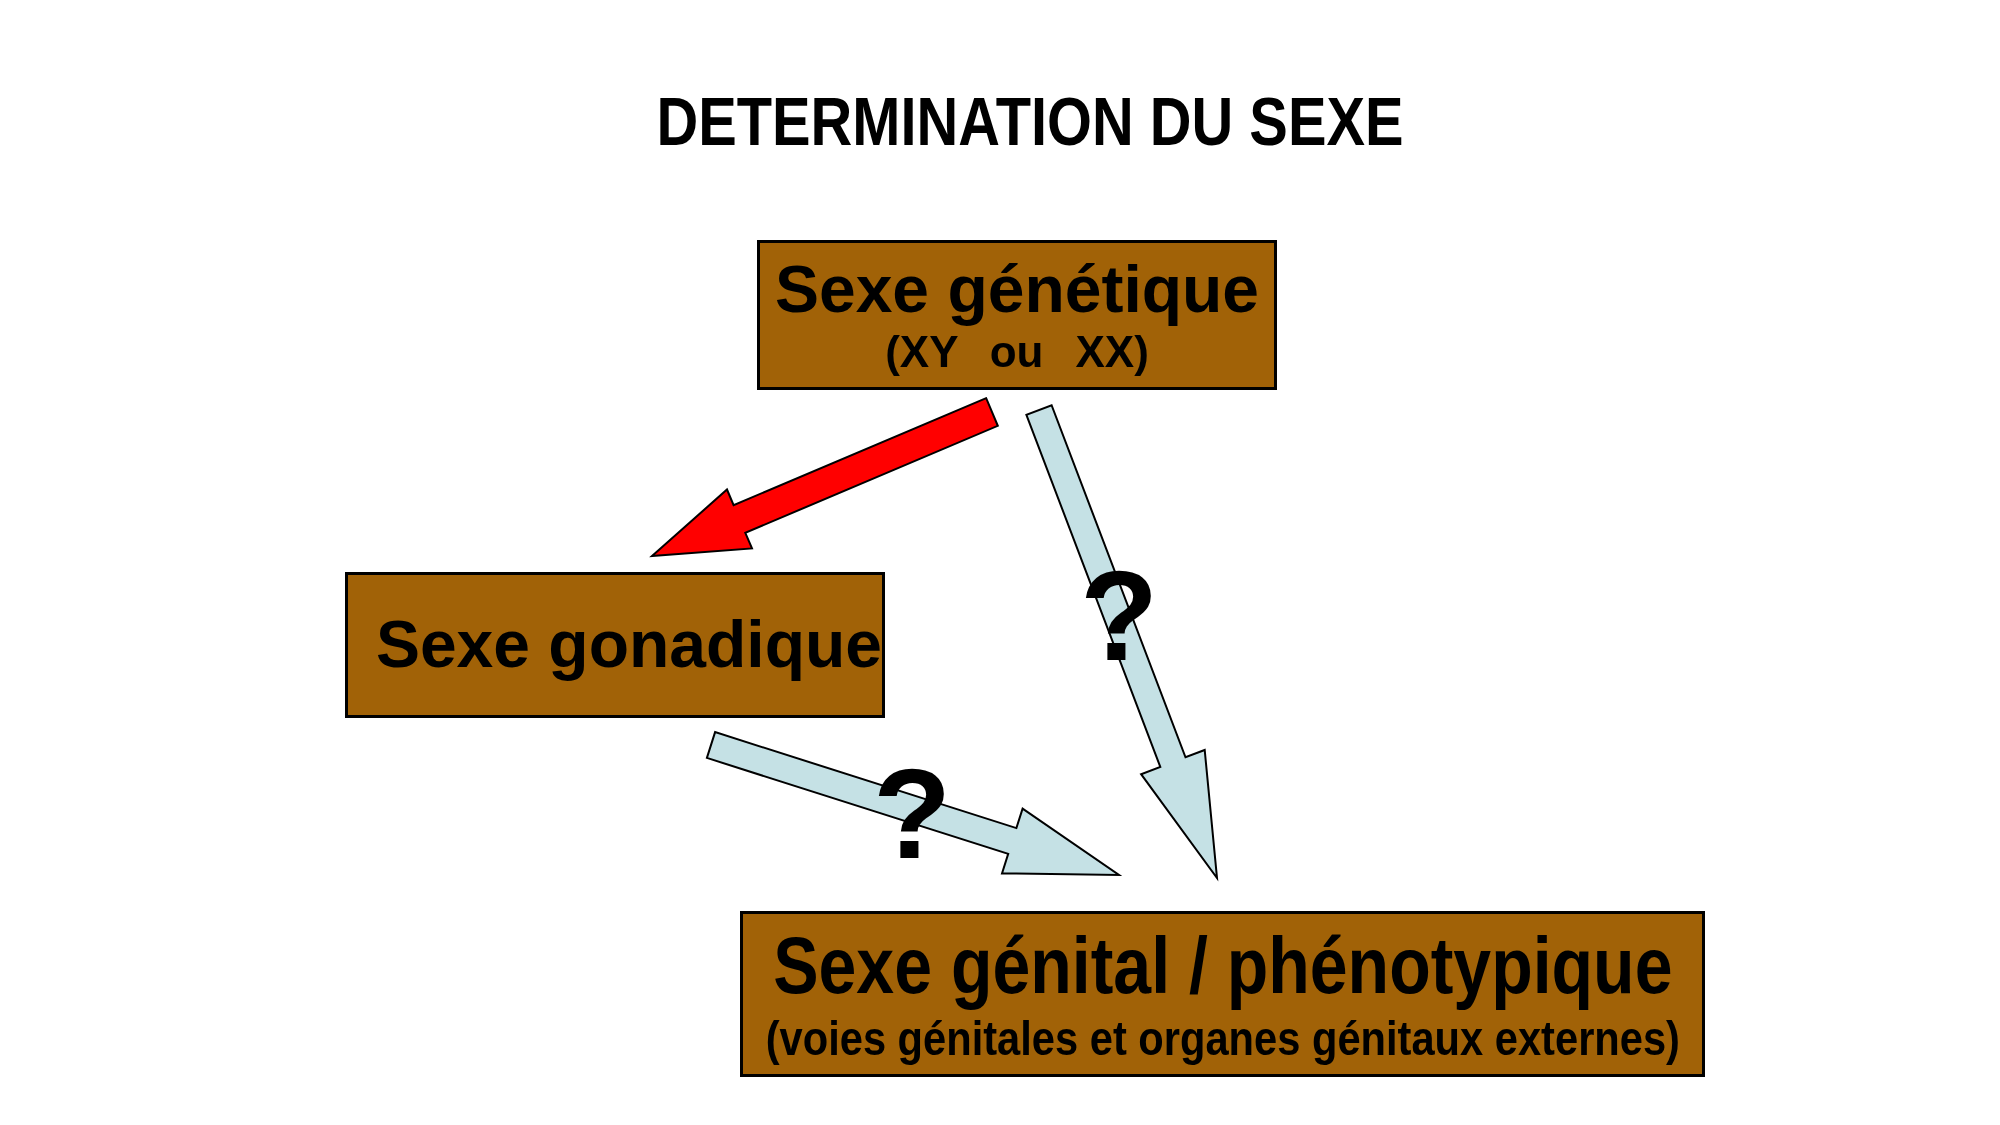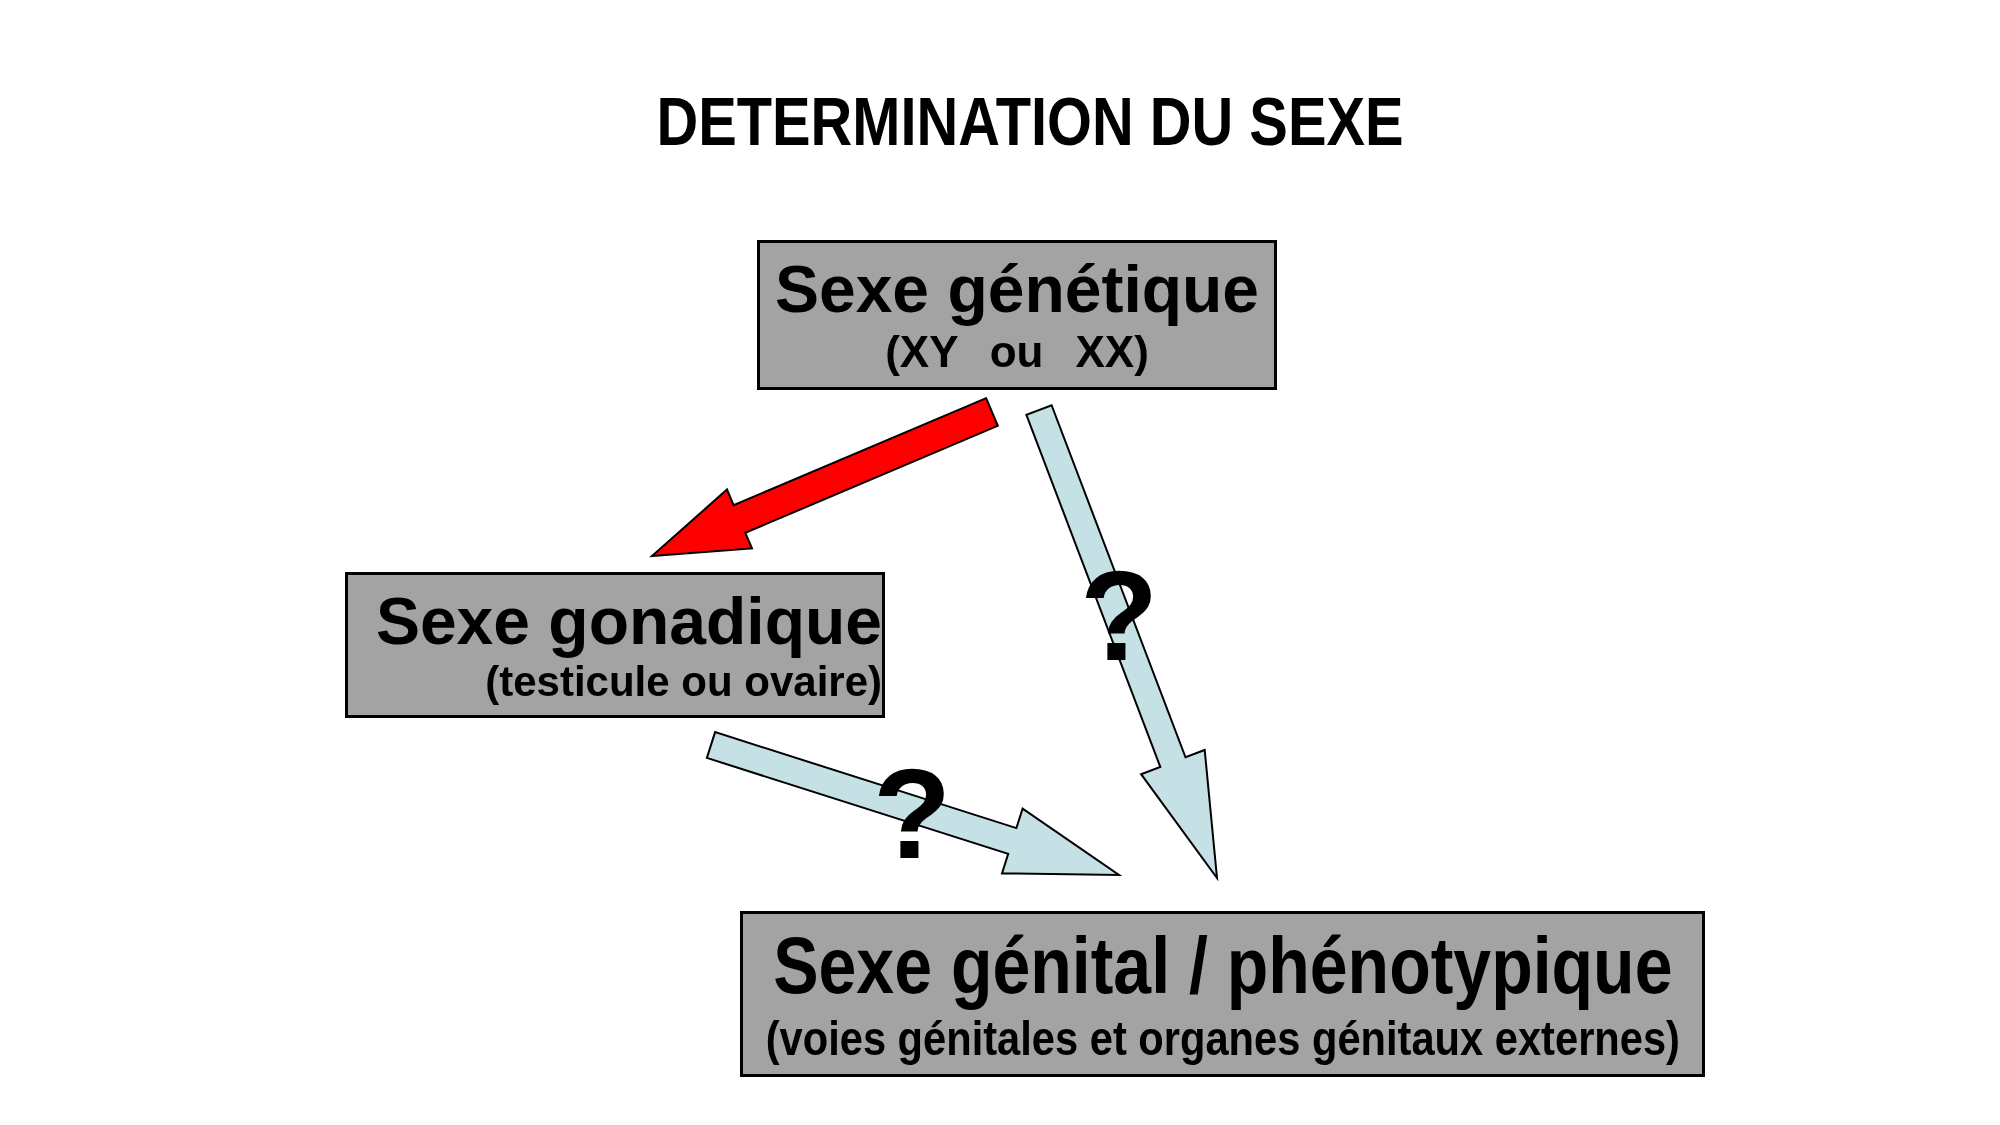--- a/index.html
+++ b/index.html
@@ -24,21 +24,21 @@
     left: 1011px; top: 82px;
     transform: translateX(-50%) scaleX(0.85);
     font-size: 68px; font-weight: bold;
     letter-spacing: 0px;
     white-space: nowrap;
     color: #000;
   }
   .node-box {
     position: absolute;
     box-sizing: border-box;
-    background: #a3a3a3;
+    background: #a16207;
     border: 3px solid #000000;
     display: flex; flex-direction: column;
     align-items: center; justify-content: center;
     text-align: center;
     color: #000;
   }
   .box-genetic   { left: 738px; top: 240px; width: 520px; height: 150px; }
   .box-gonadal   { left: 326px; top: 572px; width: 540px; height: 146px; align-items: flex-end; }
   .box-phenotypic{ left: 721px; top: 911px; width: 965px; height: 166px; }
   .node-title {
@@ -78,21 +78,20 @@
 
   <div class="slide-title">DETERMINATION DU SEXE</div>
 
   <div class="node-box box-genetic">
     <div class="node-title">Sexe génétique</div>
     <div class="node-subtitle">(XY ou XX)</div>
   </div>
 
   <div class="node-box box-gonadal">
     <div class="node-title">Sexe gonadique</div>
-    <div class="node-subtitle">(testicule ou ovaire)</div>
   </div>
 
   <div class="node-box box-phenotypic">
     <div class="condensed-wrap">
       <div class="node-title">Sexe génital / phénotypique</div>
       <div class="node-subtitle">(voies génitales et organes génitaux externes)</div>
     </div>
   </div>
 
   <div class="question-mark qm-long">?</div>

